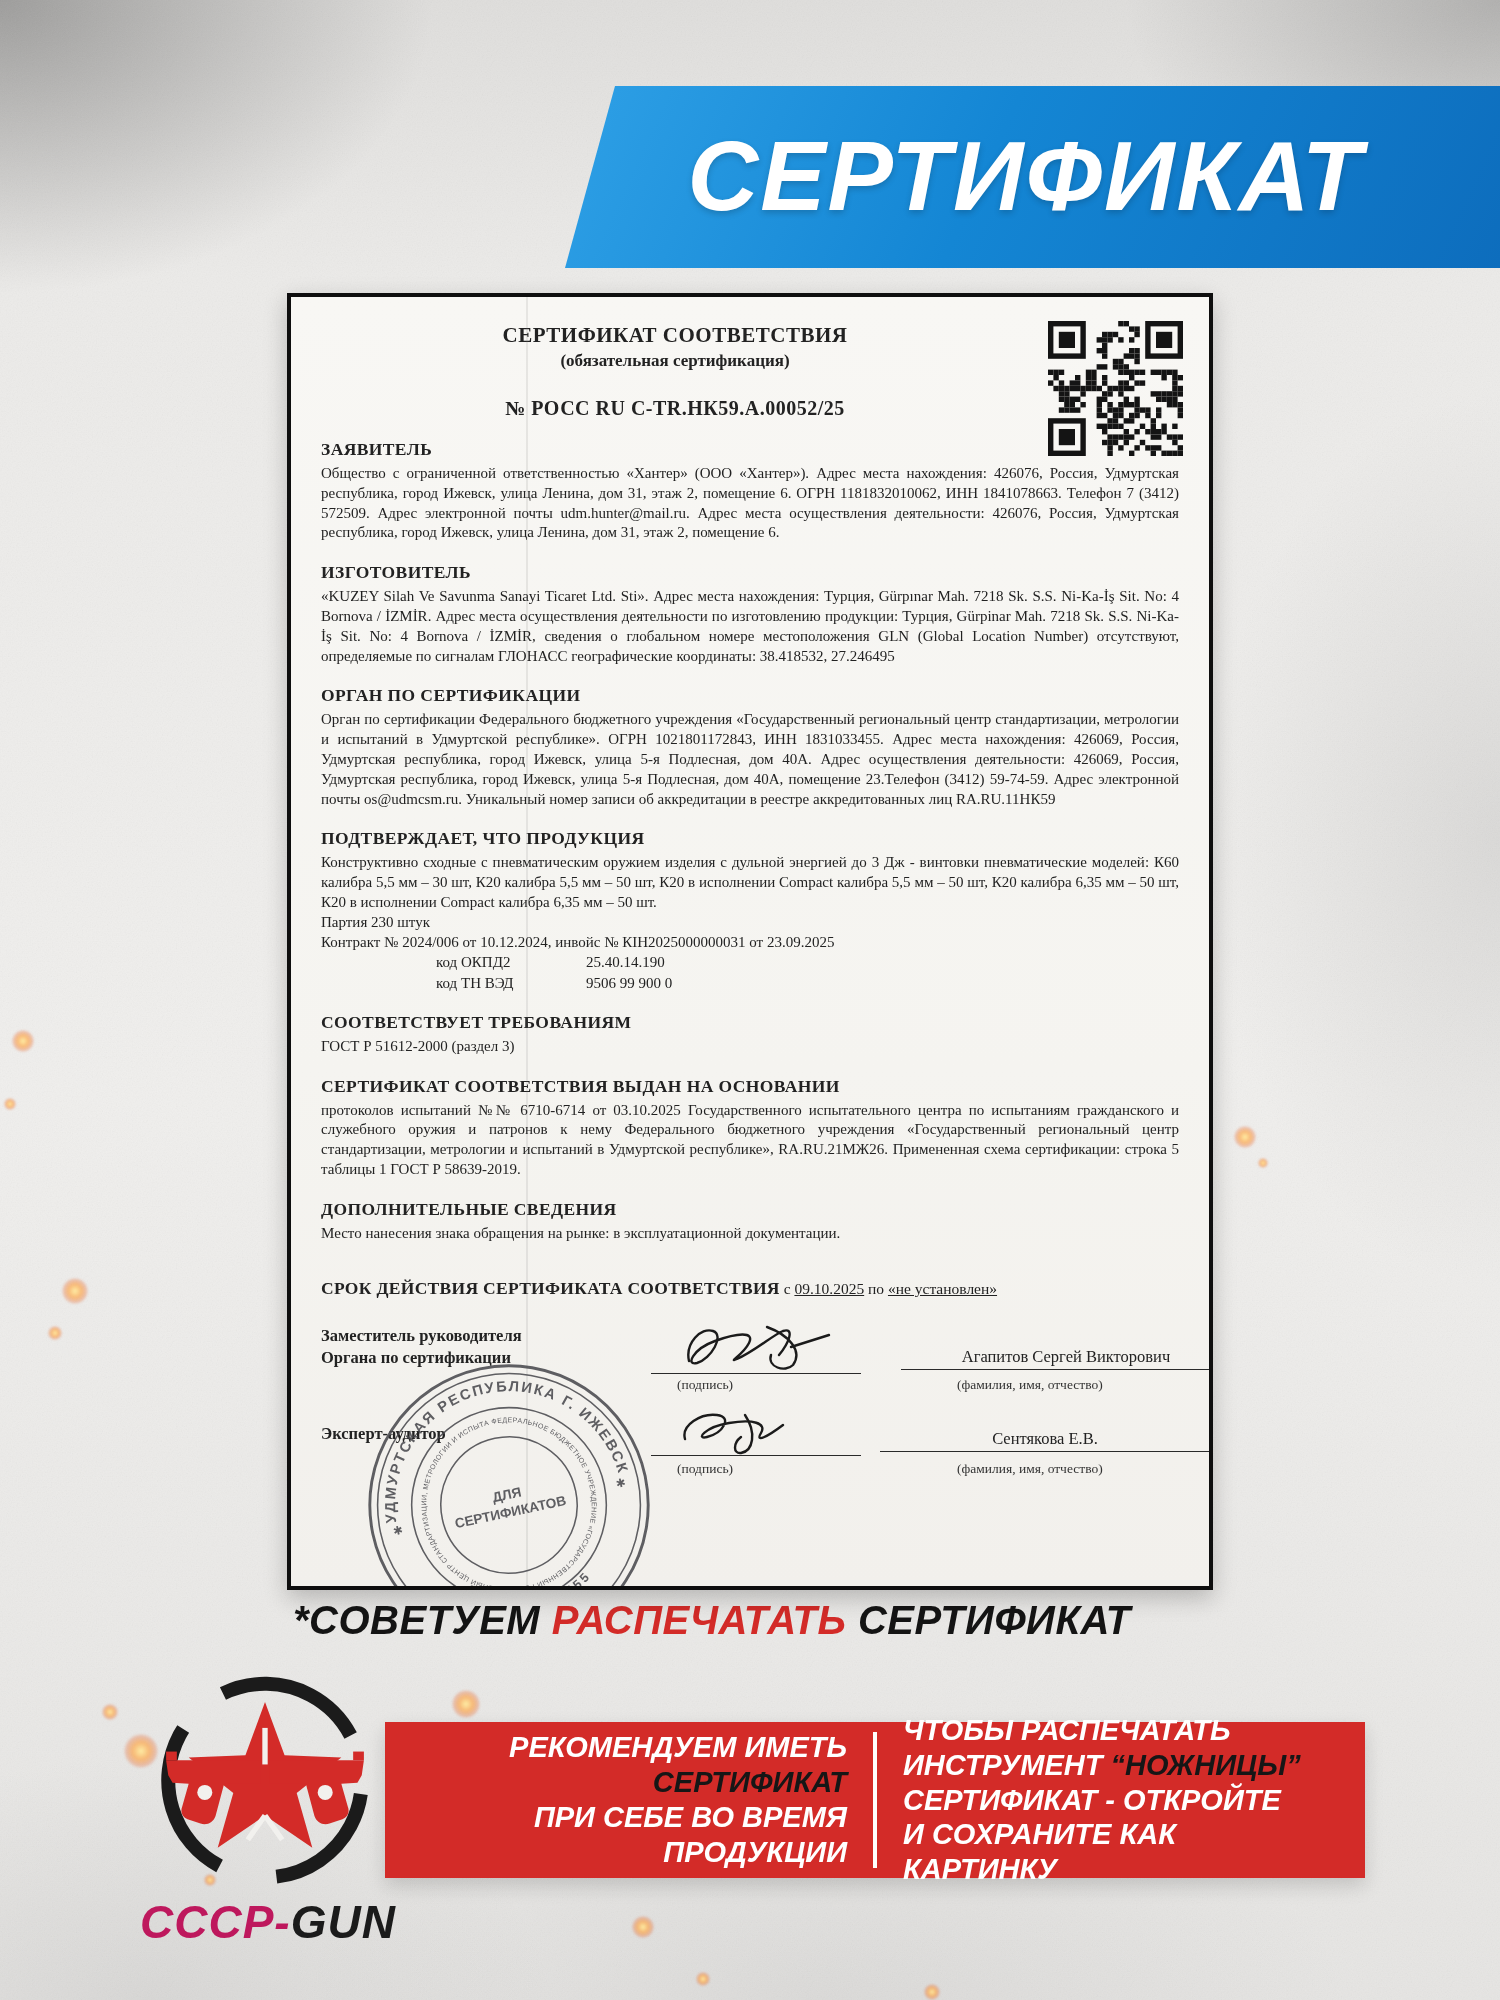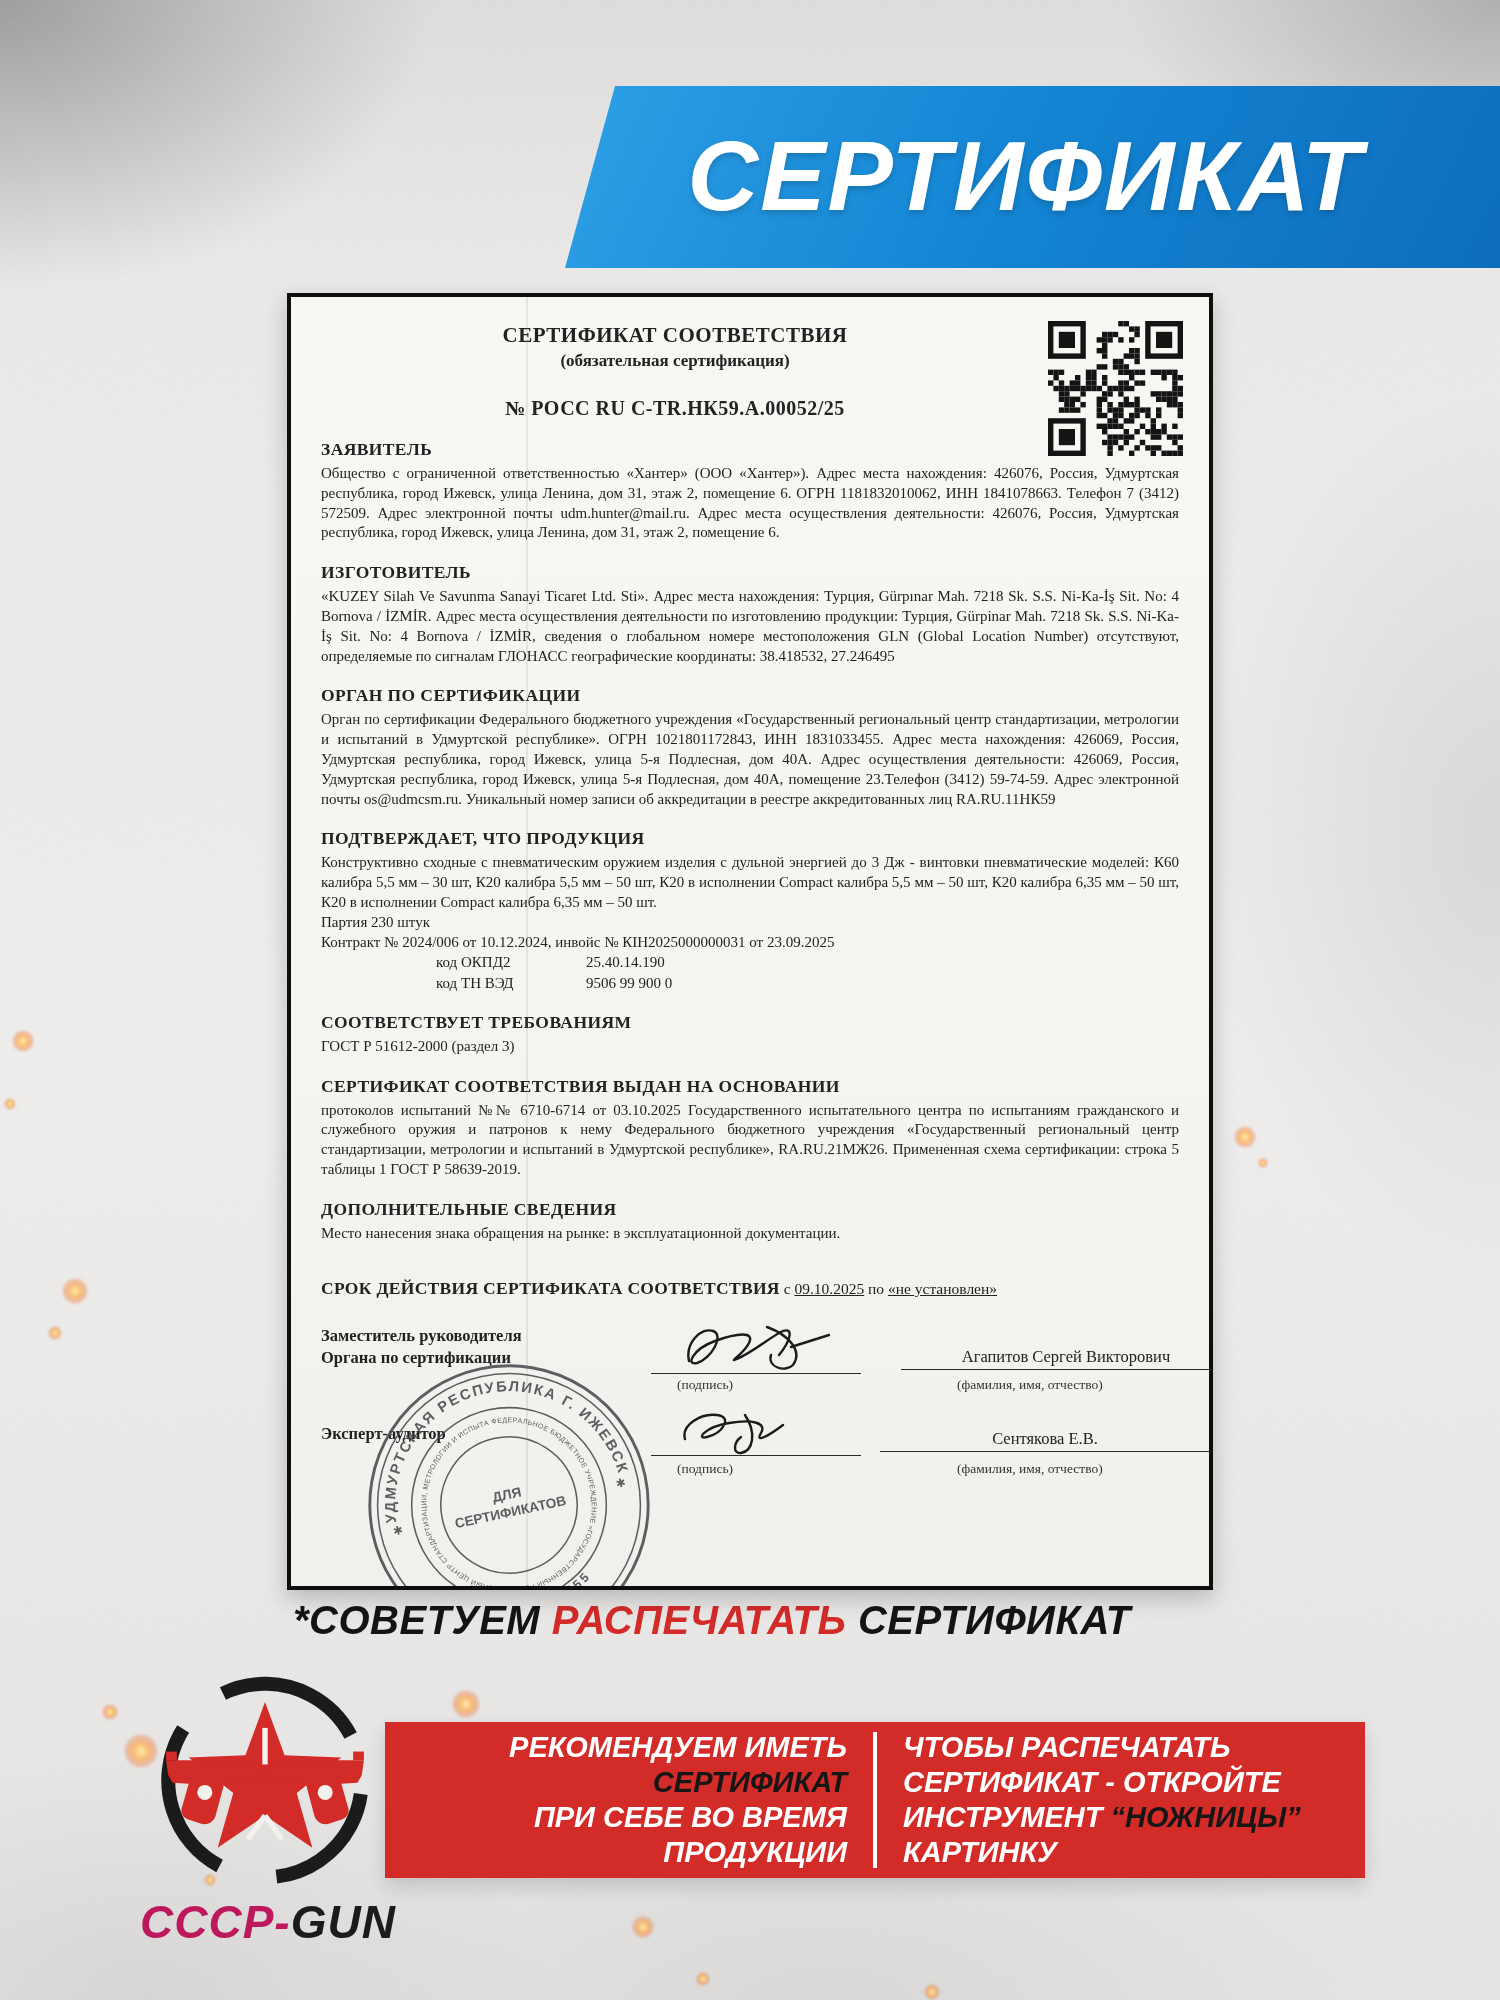--- a/index.html
+++ b/index.html
@@ -493,17 +493,18 @@
 <div class="redblock">
   <div class="col left">
     <div>РЕКОМЕНДУЕМ ИМЕТЬ</div>
     <div class="dark">СЕРТИФИКАТ</div>
     <div>ПРИ СЕБЕ ВО ВРЕМЯ</div>
     <div>ПРОДУКЦИИ</div>
   </div>
   <div class="divider"></div>
   <div class="col right">
     <div>ЧТОБЫ РАСПЕЧАТАТЬ</div>
+    <div><span>ИНСТРУМЕНТ </span><span class="dark">“НОЖНИЦЫ”</span></div>
     <div>СЕРТИФИКАТ - ОТКРОЙТЕ</div>
-    <div><span>ИНСТРУМЕНТ </span><span class="dark">“НОЖНИЦЫ”</span></div>
+    <div>И СОХРАНИТЕ КАК</div>
     <div>КАРТИНКУ</div>
   </div>
 </div>
 
 </body></html>

